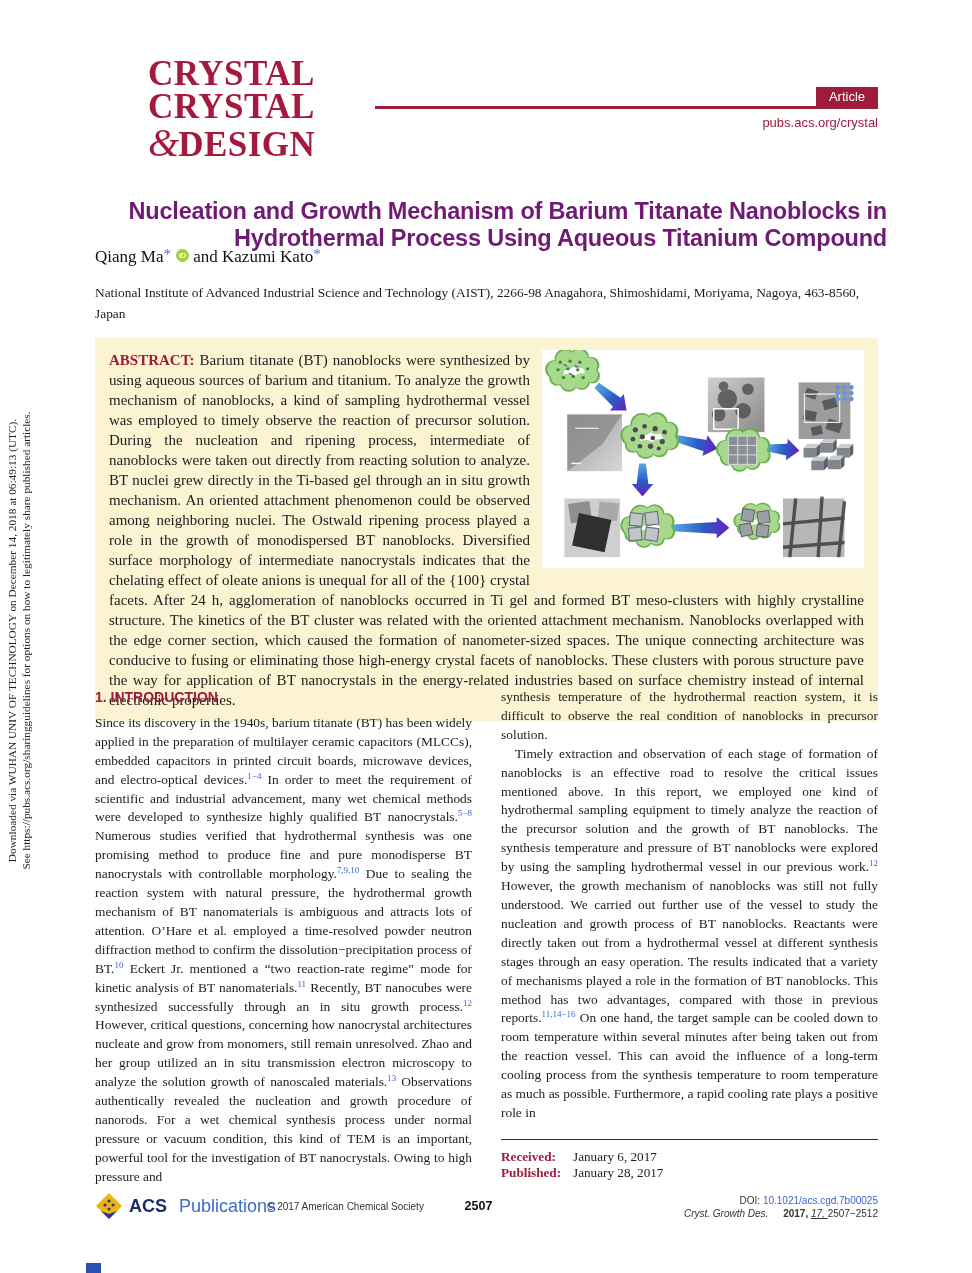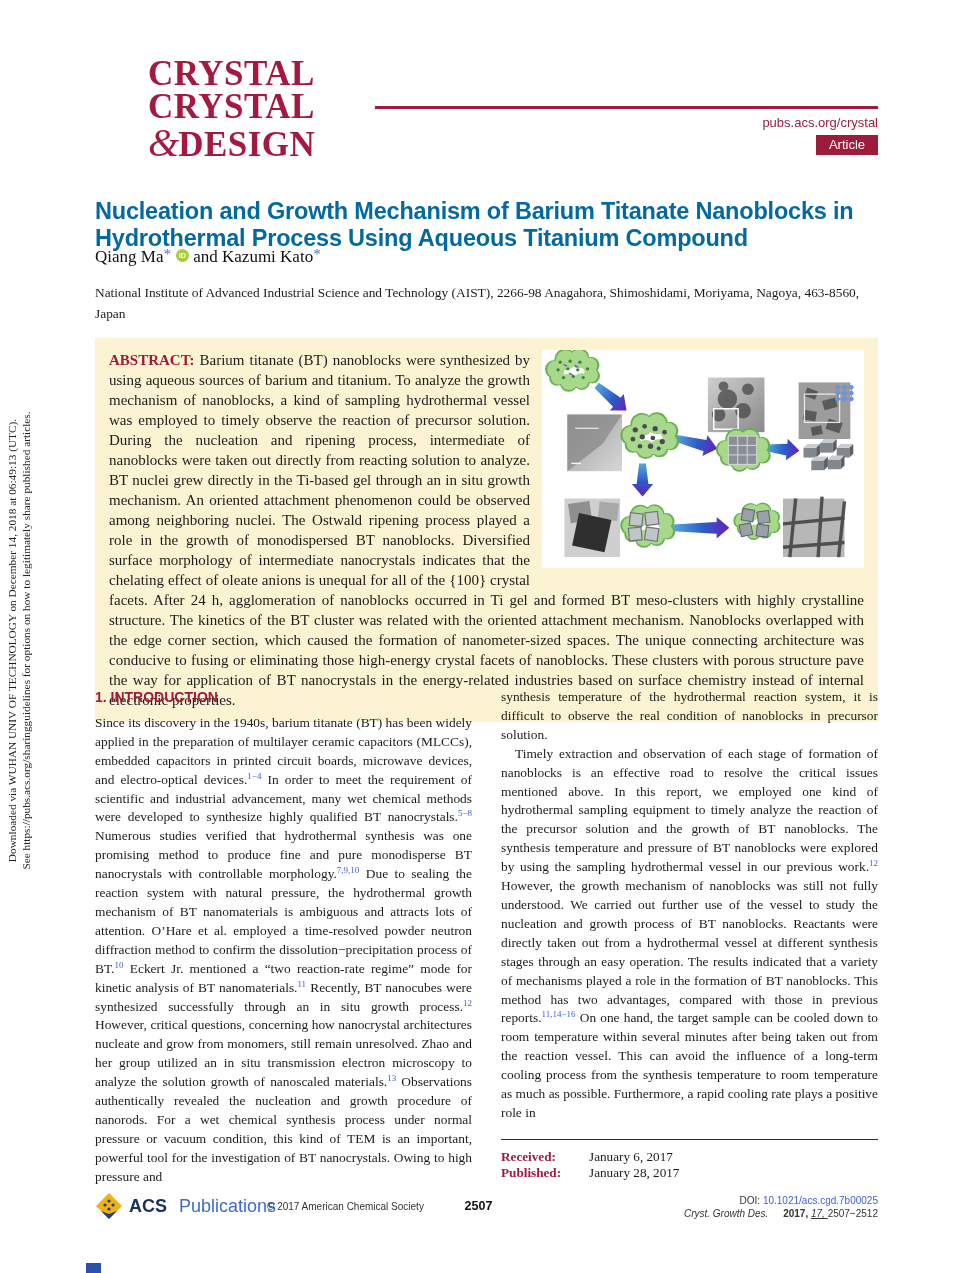--- a/index.html
+++ b/index.html
@@ -14,27 +14,27 @@
     text-align:center;font-size:11.3px;line-height:13.5px;color:#222;
   }
   .sidebar-note div{white-space:nowrap;}
   
   .logo{position:absolute;left:148px;top:58px;color:#A6193F;
         font-family:"Liberation Serif",serif;line-height:0.94;letter-spacing:0.5px;}
   .logo .l{display:block;font-size:35px;font-weight:600;}
   .logo .amp{font-style:italic;font-weight:400;font-size:40px;letter-spacing:-2px;margin-right:1px;}
   .head-rule{position:absolute;left:375px;right:94px;top:106px;height:2.5px;background:#9E1B3C;}
   .badge{position:absolute;right:94px;top:87px;background:#9E1B3C;color:#fff;
-         font-family:"Liberation Sans",sans-serif;font-size:13px;padding:2px 13px 3px;margin-top:48px;}
+         font-family:"Liberation Sans",sans-serif;font-size:13px;padding:2px 13px 3px;}
   .site-url{position:absolute;right:94px;top:115px;color:#9E1B3C;
             font-family:"Liberation Sans",sans-serif;font-size:13px;}
   
   .title{position:absolute;left:95px;top:182px;width:792px;
          font-family:"Liberation Sans",sans-serif;font-weight:bold;font-size:23.5px;
-         line-height:1.17;color:#0369a1;letter-spacing:-0.2px;}
+         line-height:1.17;color:#701a75;letter-spacing:-0.2px;text-align:right;}
   .authors{position:absolute;left:95px;top:247px;font-size:17px;color:#111;}
   .star{color:#4a6fd4;font-size:15px;position:relative;top:-3px;}
   .orcid{display:inline-block;width:13px;height:13px;border-radius:50%;background:#A6CE39;
          color:#fff;font-family:"Liberation Sans",sans-serif;font-size:7.5px;font-weight:bold;
          text-align:center;line-height:13px;position:relative;top:-4px;margin-left:5px;}
   .affil{position:absolute;left:95px;top:283px;width:786px;font-size:13.4px;line-height:1.55;}
   
   .abstract{position:absolute;left:95px;top:338px;width:783px;box-sizing:border-box;
             background:#FBF3D2;padding:12px 14px 12px 14px;
             font-size:15px;line-height:20px;text-align:justify;}
@@ -46,21 +46,21 @@
   .col-left{left:95px;width:377px;}
   .col-right{left:501px;width:377px;}
   .sec-head{font-family:"Liberation Sans",sans-serif;font-weight:bold;font-size:14px;
             color:#9E1B3C;text-align:left;margin:0 0 7px 0;}
   .col p{margin:0;}
   .col p.indent{text-indent:14px;}
   sup{color:#3F62D2;font-size:9px;line-height:0;}
   
   .dates{margin-top:16px;border-top:1.3px solid #2a2a2a;padding-top:9px;font-size:13.2px;
          text-align:left;line-height:16.5px;}
-  .dates .row{display:flex;gap:16px;}
+  .dates .row{display:flex;}
   .dates .lab{font-weight:bold;color:#9E1B3C;width:72px;flex:none;}
   
   .footer{position:absolute;left:95px;right:94px;top:1192px;height:46px;
           font-family:"Liberation Sans",sans-serif;}
   .acs-logo{position:absolute;left:0;top:0;display:flex;align-items:center;}
   .acs-logo svg{margin-right:6px;}
   .acs-t1{font-size:18px;font-weight:bold;color:#1b2f63;}
   .acs-t2{font-size:18px;color:#3c6bc9;margin-left:12px;}
   .copyright{position:absolute;left:172px;top:9px;font-size:10px;color:#333;}
   .pagenum{position:absolute;left:0;right:16px;top:7px;text-align:center;

